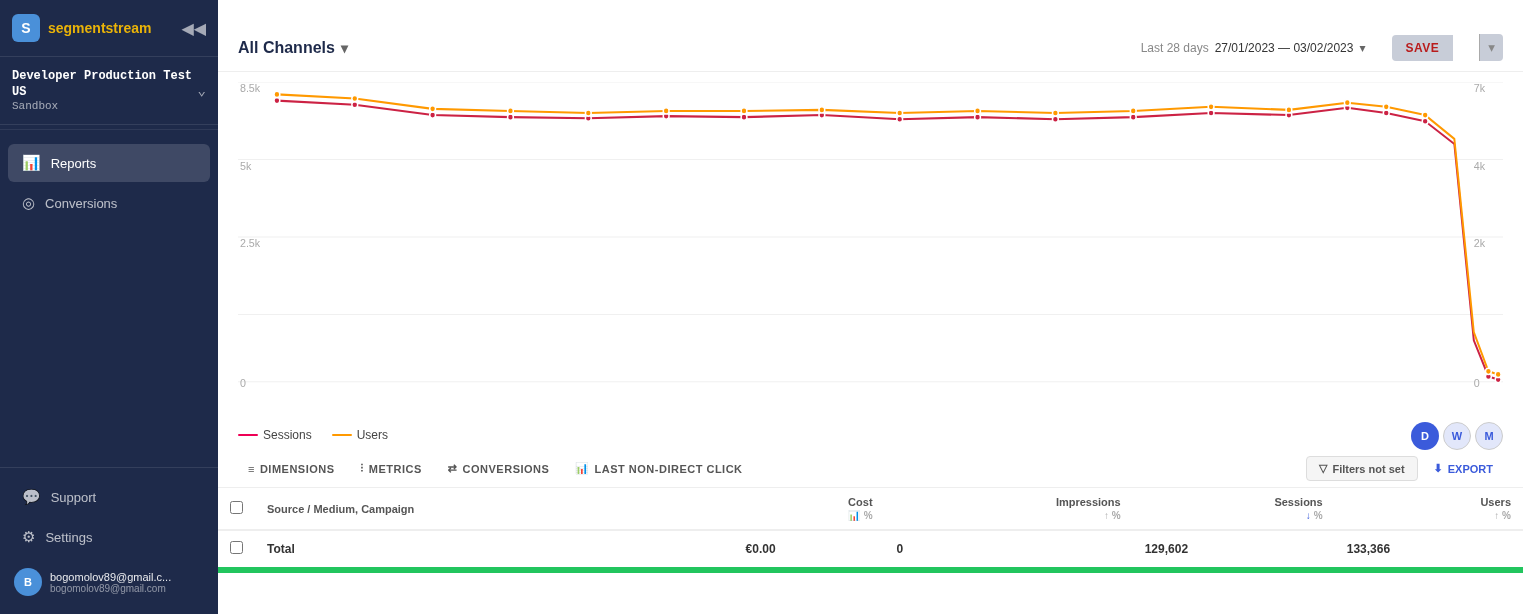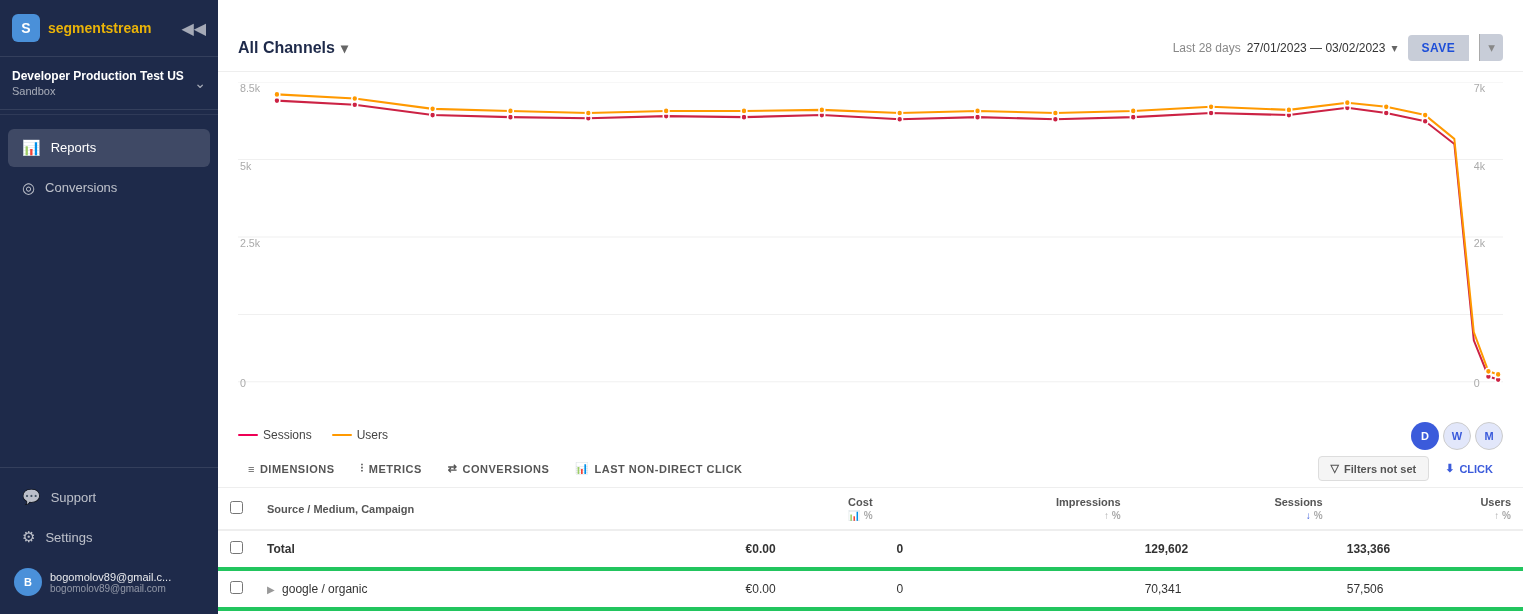--- a/index.html
+++ b/index.html
@@ -39,20 +39,21 @@
     }
     .sidebar-collapse-btn {
       cursor: pointer;
       color: rgba(255,255,255,0.6);
       font-size: 16px;
     }
 
     .workspace-section {
       padding: 12px;
       border-bottom: 1px solid rgba(255,255,255,0.1);
+      font-family: Liberation Mono, monospace;
     }
     .workspace-name {
       font-size: 12px; font-weight: 600; color: #fff; line-height: 1.3;
     }
     .workspace-env {
       font-size: 11px; color: rgba(255,255,255,0.6);
     }
     .workspace-row {
       display: flex; align-items: center; justify-content: space-between;
     }
@@ -129,38 +130,38 @@
       min-height: 48px;
     }
     .channel-selector {
       display: flex; align-items: center; gap: 6px;
       font-size: 16px; font-weight: 600; color: #1e2a4a;
       cursor: pointer;
     }
     .channel-selector .chevron { font-size: 14px; color: #666; }
 
     .header-right {
-      display: flex; align-items: center; gap: 10px;
+      display: flex; align-items: center; gap: 26px;
     }
     .date-range {
       display: flex; align-items: center; gap: 6px;
       font-size: 12px; color: #555;
       cursor: pointer;
     }
     .date-range-label { color: #888; }
     .date-range-values { color: #333; font-weight: 500; }
     .date-dropdown { color: #666; font-size: 12px; cursor: pointer; }
     .save-btn {
       background: #c8cdd8;
       border: none;
       border-radius: 4px 0 0 4px;
       padding: 6px 14px;
       font-size: 12px;
       font-weight: 600;
-      color: #1d4ed8;
+      color: #b91c1c;
       cursor: pointer;
       letter-spacing: 0.5px;
     }
     .save-dropdown {
       background: #c8cdd8;
       border: none;
       border-left: 1px solid #aaa;
       border-radius: 0 4px 4px 0;
       padding: 6px 8px;
       cursor: pointer;
@@ -260,21 +261,21 @@
     thead th {
       padding: 8px 12px;
       text-align: left;
       font-size: 11px;
       font-weight: 600;
       color: #666;
       white-space: nowrap;
     }
     thead th.right { text-align: right; }
     tbody tr {
-      border-bottom: 4px solid #22c55e;
+      border-bottom: 6px solid #22c55e;
       padding-left: 20px;
     }
     tbody td {
       padding: 10px 12px;
       color: #333;
     }
     tbody td.right { text-align: left; }
     .checkbox-cell { width: 36px; text-align: center; }
     .row-expand { color: #999; font-size: 10px; margin-right: 4px; }
 
@@ -473,21 +474,21 @@
       <span>📊</span>
       <span>LAST NON-DIRECT CLICK</span>
     </button>
     <div class="toolbar-spacer"></div>
     <button class="filters-btn">
       <span>▽</span>
       <span>Filters not set</span>
     </button>
     <button class="export-btn">
       <span>⬇</span>
-      <span>CLICK</span>
+      <span>EXPORT</span>
     </button>
   </div>
 
   <div class="table-container">
     <table>
       <thead>
         <tr>
           <th class="checkbox-cell">
             <input type="checkbox" style="">
           </th>
@@ -537,30 +538,17 @@
           <td class="checkbox-cell">
             <input type="checkbox" style="">
           </td>
           <td>Total</td>
           <td class="right">€0.00</td>
           <td class="right">0</td>
           <td class="right">129,602</td>
           <td class="right">133,366</td>
         </tr>
 
-        <tr>
-          <td class="checkbox-cell">
-            <input type="checkbox" style="">
-          </td>
-          <td>
-            <span class="row-expand">▶</span>
-            <span>google / organic</span>
-          </td>
-          <td class="right">€0.00</td>
-          <td class="right">0</td>
-          <td class="right">70,341</td>
-          <td class="right">57,506</td>
-        </tr>
       </tbody>
     </table>
   </div>
 
 </main>
 
 </body></html>

